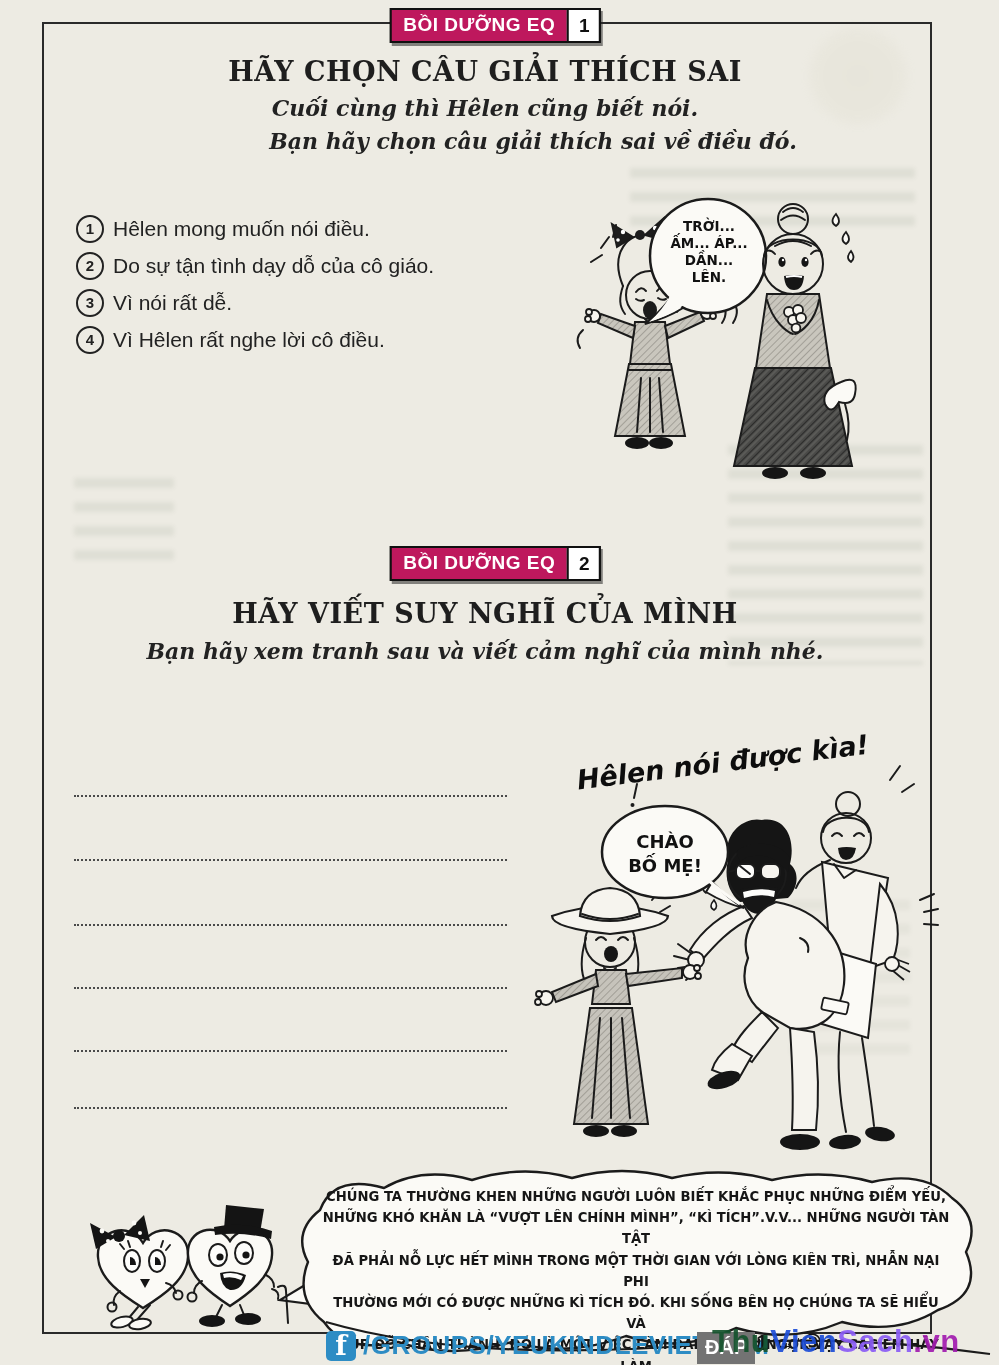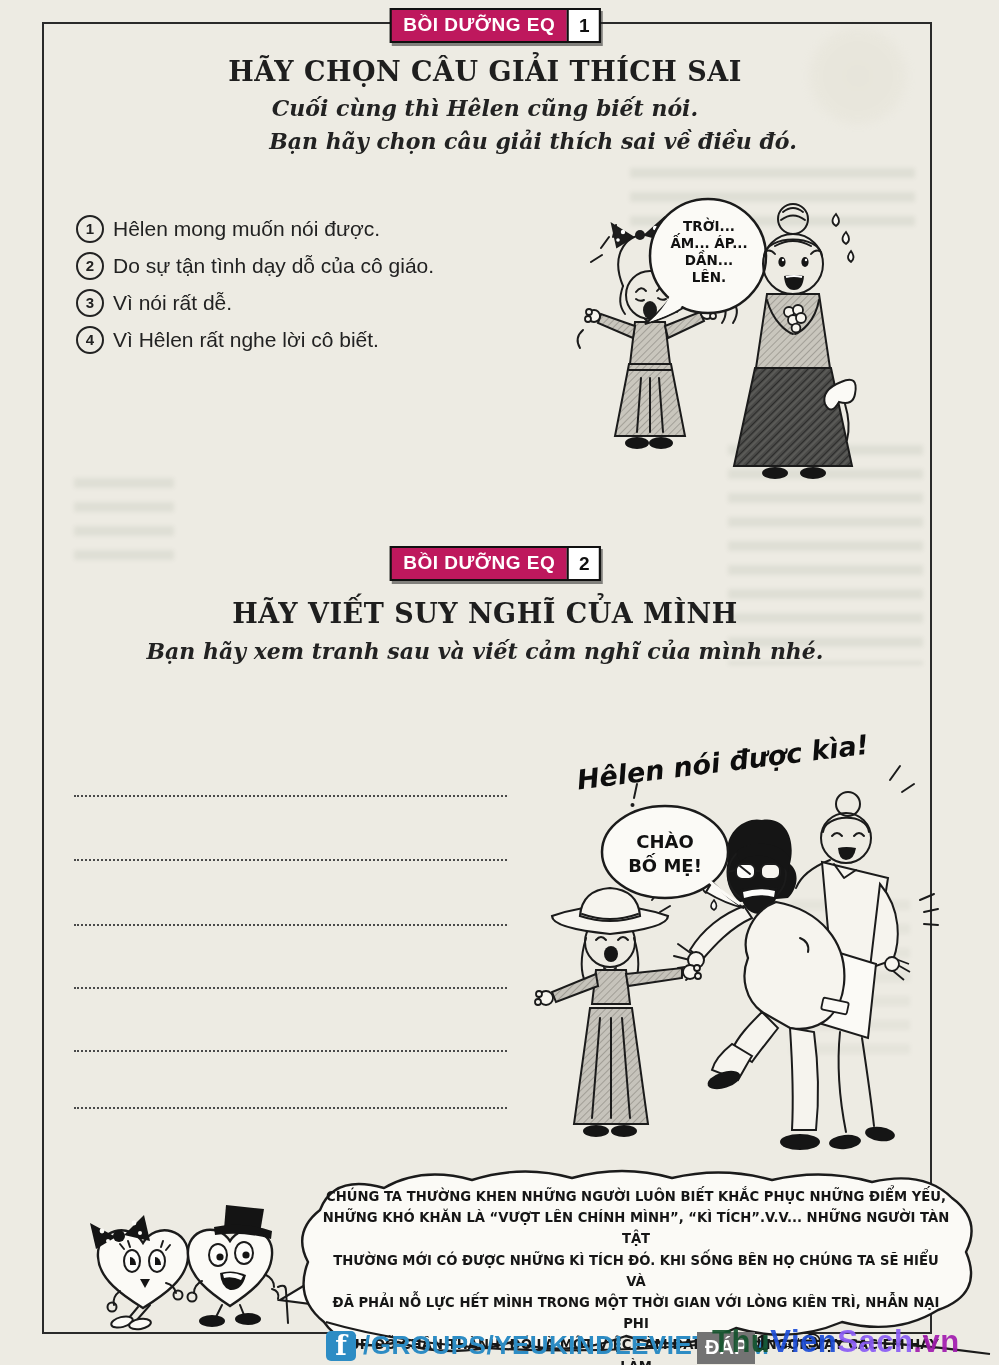--- a/index.html
+++ b/index.html
@@ -84,33 +84,33 @@
     <span class="num">1</span>
   </div>
 
   <div class="title-serif" style="top:56px;">HÃY CHỌN CÂU GIẢI THÍCH SAI</div>
   <div class="subtitle" style="top:95px;">Cuối cùng thì Hêlen cũng biết nói.</div>
   <div class="subtitle" style="top:128px;margin-left:48px;">Bạn hãy chọn câu giải thích sai về điều đó.</div>
 
   <div class="options">
     <div class="option">
       <span class="onum">1</span>
-      <span>Hêlen mong muốn nói được.</span>
+      <span>Hêlen mong muốn nói điều.</span>
     </div>
     <div class="option">
       <span class="onum">2</span>
       <span>Do sự tận tình dạy dỗ của cô giáo.</span>
     </div>
     <div class="option">
       <span class="onum">3</span>
       <span>Vì nói rất dễ.</span>
     </div>
     <div class="option">
       <span class="onum">4</span>
-      <span>Vì Hêlen rất nghe lời cô biết.</span>
+      <span>Vì Hêlen rất nghe lời cô điều.</span>
     </div>
   </div>
 
   <svg style="left:553px;top:182px;" width="382" height="318" viewBox="0 0 382 318">
     <defs>
       <pattern id="gfill" width="5" height="5" patternUnits="userSpaceOnUse" patternTransform="rotate(45)">
         <rect width="5" height="5" fill="#c9c6bd"></rect>
           <line x1="0" y1="0" x2="0" y2="5" stroke="#8d8a82" stroke-width="1.3"></line>
       </pattern>
       <pattern id="dfill" width="6" height="6" patternUnits="userSpaceOnUse" patternTransform="rotate(45)">
@@ -334,22 +334,22 @@
              Q692,62 676,94 Q694,136 648,152
              Q606,178 552,164 Q500,186 446,170 Q392,196 336,178
              Q278,200 222,184 Q160,202 108,184 Q56,196 34,164
              Q4,140 18,104 Q2,74 30,52 Z" fill="#fbfaf6" stroke="#1b1b1b" stroke-width="2.4"></path>
     <path d="M36,164 Q180,206 420,186 Q560,176 700,196" fill="none" stroke="#1b1b1b" stroke-width="2.2"></path>
   </svg>
 
   <div class="advice-text">
     <div>CHÚNG TA THƯỜNG KHEN NHỮNG NGƯỜI LUÔN BIẾT KHẮC PHỤC NHỮNG ĐIỂM YẾU,</div>
     <div>NHỮNG KHÓ KHĂN LÀ “VƯỢT LÊN CHÍNH MÌNH”, “KÌ TÍCH”.V.V... NHỮNG NGƯỜI TÀN TẬT</div>
+    <div>ĐÃ PHẢI NỖ LỰC HẾT MÌNH TRONG MỘT THỜI GIAN VỚI LÒNG KIÊN TRÌ, NHẪN NẠI PHI</div>
     <div>THƯỜNG MỚI CÓ ĐƯỢC NHỮNG KÌ TÍCH ĐÓ. KHI SỐNG BÊN HỌ CHÚNG TA SẼ HIỂU VÀ</div>
-    <div>ĐÃ PHẢI NỖ LỰC HẾT MÌNH TRONG MỘT THỜI GIAN VỚI LÒNG KIÊN TRÌ, NHẪN NẠI PHI</div>
     <div>GIÚP ĐỠ CHÂN THÀNH, ĐÓ LÀ MỘT VIỆC LÀM ĐÁNG KHEN NGỢI. VẬY CÁC EM HÃY LÀM</div>
 
   </div>
 
   <svg style="left:58px;top:1203px;" width="245" height="128" viewBox="0 0 245 128">
 
     <g>
       <path d="M85,40 C72,18 38,26 40,54 C41,76 64,92 85,105 C106,92 129,76 130,54 C132,26 98,18 85,40 Z" fill="#fbfaf6" stroke="#1b1b1b" stroke-width="2.4"></path>
       <path d="M58,34 l-26,-14 l6,26 z" fill="#141414"></path>
       <path d="M66,32 l20,-20 l6,26 z" fill="#141414"></path>

